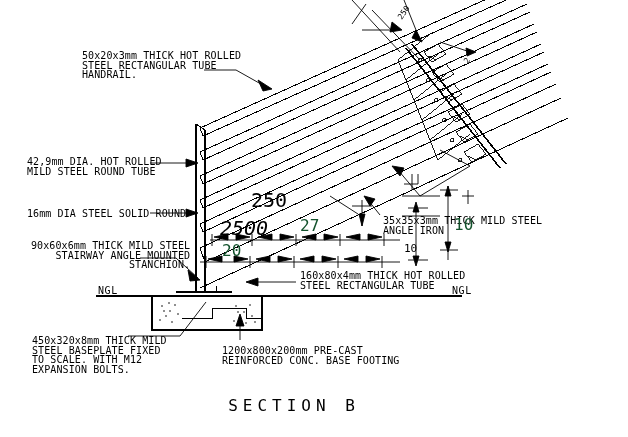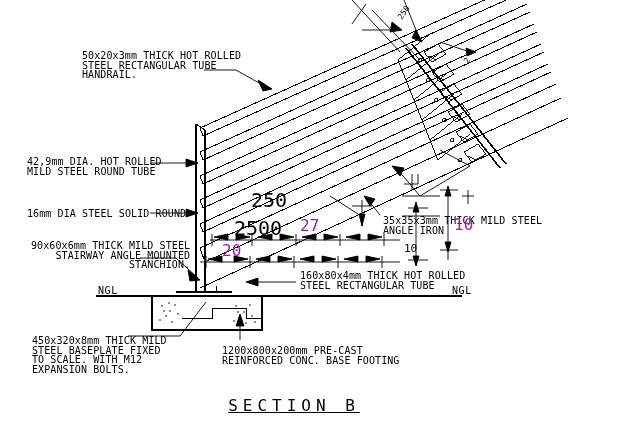--- a/index.html
+++ b/index.html
@@ -39,21 +39,21 @@
     position: absolute;
     font-family: "DejaVu Sans Mono", monospace;
     color: #000000;
     white-space: pre;
     font-size: 20px;
     letter-spacing: 0px;
   }
   .dim-mid {
     position: absolute;
     font-family: "DejaVu Sans Mono", monospace;
-    color: #a21caf;
+    color: #14532d;
     white-space: pre;
     font-size: 16px;
   }
   .dim-sm {
     position: absolute;
     font-family: "DejaVu Sans Mono", monospace;
     color: #000000;
     white-space: pre;
     font-size: 11px;
   }
@@ -63,21 +63,20 @@
     color: #000000;
     white-space: pre;
     font-size: 8px;
   }
   #title-block {
     position: absolute;
     left: 0;
     top: 396px;
     width: 588px;
     text-align: center;
-    text-decoration: underline;
   }
   #title-main {
     font-family: "DejaVu Sans Mono", monospace;
     font-size: 16px;
     letter-spacing: 5px;
     color: #000000;
     display: block;
   }
   #title-sub {
     font-family: "DejaVu Sans Mono", monospace;
@@ -346,21 +345,21 @@
   <div class="lbl" style="left:383px; top:216px;"><span>35x35x3mm THICK MILD STEEL</span>
 <span>ANGLE IRON</span></div>
 
   <div class="lbl" style="left:300px; top:271px;"><span>160x80x4mm THICK HOT ROLLED</span>
 <span>STEEL RECTANGULAR TUBE</span></div>
 
   <div class="lbl ngl" style="left:98px; top:286px;">NGL</div>
   <div class="lbl ngl" style="left:452px; top:286px;">NGL</div>
 
   <div class="dim-big" style="left:251px; top:188px;">250</div>
-  <div class="dim-big" style="left:234px; top:216px;">2500</div>
+  <div class="dim-big" style="left:220px; top:216px;font-style:italic;">2500</div>
   <div class="dim-mid" style="left:300px; top:216px;">27</div>
   <div class="dim-mid" style="left:222px; top:241px;">20</div>
   <div class="dim-mid" style="left:454px; top:215px;">10</div>
   <div class="dim-sm" style="left:404px; top:242px;">10</div>
   <div class="dim-tiny rot" style="left:396px; top:16px; transform: rotate(-55deg);">250</div>
   <div class="dim-tiny rot" style="left:462px; top:60px; transform: rotate(-55deg);">2</div>
 
   <div id="title-block">
     <span id="title-main">SECTION B</span>
   </div>

